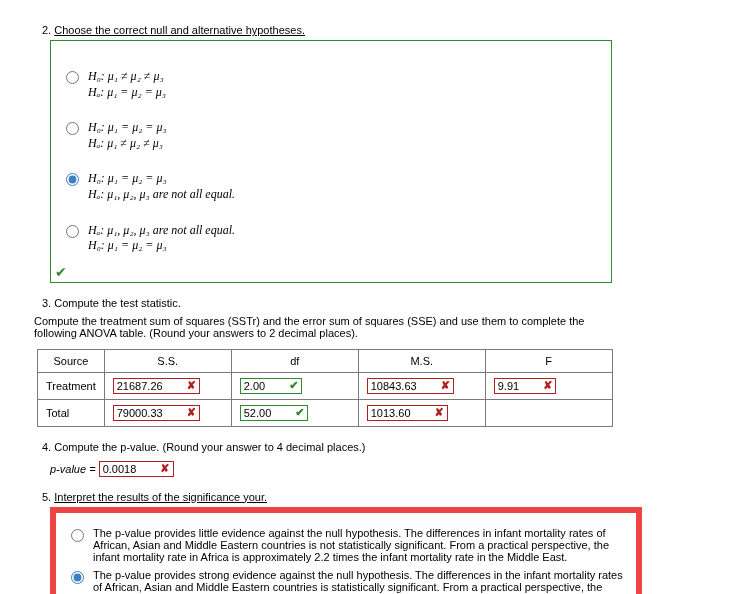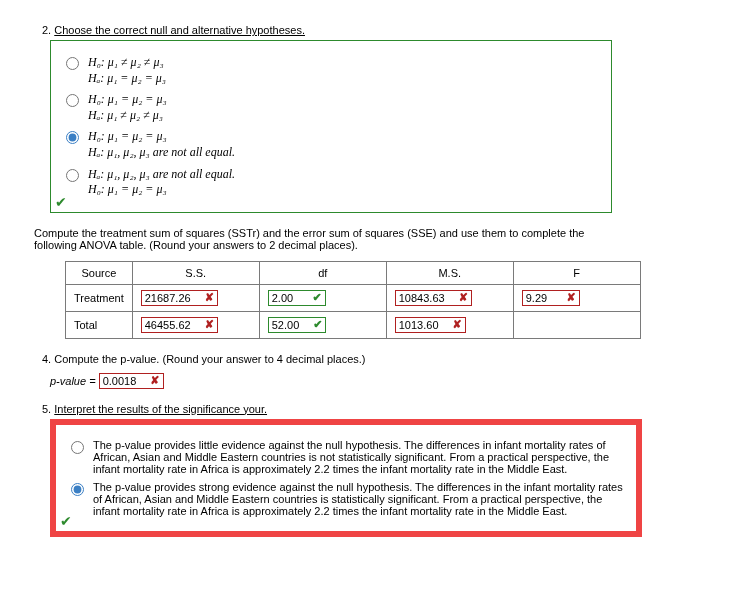--- a/index.html
+++ b/index.html
@@ -26,60 +26,60 @@
   .checkmark {
     color: #2d8a2d;
     position: absolute;
     left: 4px;
     bottom: 2px;
     font-size: 14px;
   }
   .option-row {
     display: flex;
     align-items: flex-start;
-    margin: 6px 0;
+    margin: 20px 0;
     gap: 6px;
   }
   .option-row input[type=radio] {
     margin-top: 2px;
     accent-color: #3b7fc4;
   }
   .math {
     font-family: "Times New Roman", serif;
     font-style: italic;
     font-size: 12px;
     line-height: 1.3;
   }
   .q-block { margin-top: 14px; margin-left: 0; }
   .para { margin: 6px 0 10px 4px; max-width: 590px; }
 
   table.anova {
     border-collapse: collapse;
-    margin-left: 35px;
+    margin-left: 7px;
   }
   table.anova th, table.anova td {
     border: 1px solid #7a7a7a;
     padding: 5px 8px;
     text-align: left;
     font-weight: normal;
   }
   table.anova th {
     text-align: center;
     font-weight: normal;
   }
   .ans-field {
     display: inline-flex;
     align-items: center;
     border: 1px solid;
     height: 16px;
     padding: 7px 3px;
     min-width: 58px;
     font-size: 11px;
     justify-content: space-between;
-    gap: 14px;
+    gap: 24px;
     box-sizing: border-box;
   }
   .ans-field .val { flex: 1; }
   .ans-field .mark { font-weight: bold; }
   .correct-field { border-color: #2d8a2d; }
   .correct-field .mark { color: #2d8a2d; }
   .wrong-field { border-color: #b02020; }
   .wrong-field .mark { color: #b02020; }
 
   .pvline { margin: 8px 0 0 20px; }
@@ -137,20 +137,23 @@
       <div class="math">
         <div>Hₐ: μ₁, μ₂, μ₃ are not all equal.</div>
         <div>H₀: μ₁ = μ₂ = μ₃</div>
       </div>
     </div>
     <span class="checkmark">✔</span>
   </div>
 </div>
 
 <div class="q-block">
+  <div class="question-text">
+    <span>3.</span> <span>Compute the test statistic.</span>
+  </div>
   <div class="para">Compute the treatment sum of squares (SSTr) and the error sum of squares (SSE) and use them to complete the following ANOVA table. (Round your answers to 2 decimal places).</div>
   <table class="anova">
     <tbody>
         <tr>
       <th>Source</th>
       <th style="width:110px">S.S.</th>
       <th style="width:110px">df</th>
       <th style="width:110px">M.S.</th>
       <th style="width:110px">F</th>
     </tr>
@@ -162,28 +165,28 @@
             </span></td>
       <td><span class="ans-field correct-field">
               <span class="val">2.00</span>
               <span class="mark">✔</span>
             </span></td>
       <td><span class="ans-field wrong-field">
               <span class="val">10843.63</span>
               <span class="mark">✘</span>
             </span></td>
       <td><span class="ans-field wrong-field">
-              <span class="val">9.29</span>
+              <span class="val">9.91</span>
               <span class="mark">✘</span>
             </span></td>
     </tr>
     <tr>
       <td>Total</td>
       <td><span class="ans-field wrong-field">
-              <span class="val">46455.62</span>
+              <span class="val">79000.33</span>
               <span class="mark">✘</span>
             </span></td>
       <td><span class="ans-field correct-field">
               <span class="val">52.00</span>
               <span class="mark">✔</span>
             </span></td>
       <td><span class="ans-field wrong-field">
               <span class="val">1013.60</span>
               <span class="mark">✘</span>
             </span></td>

